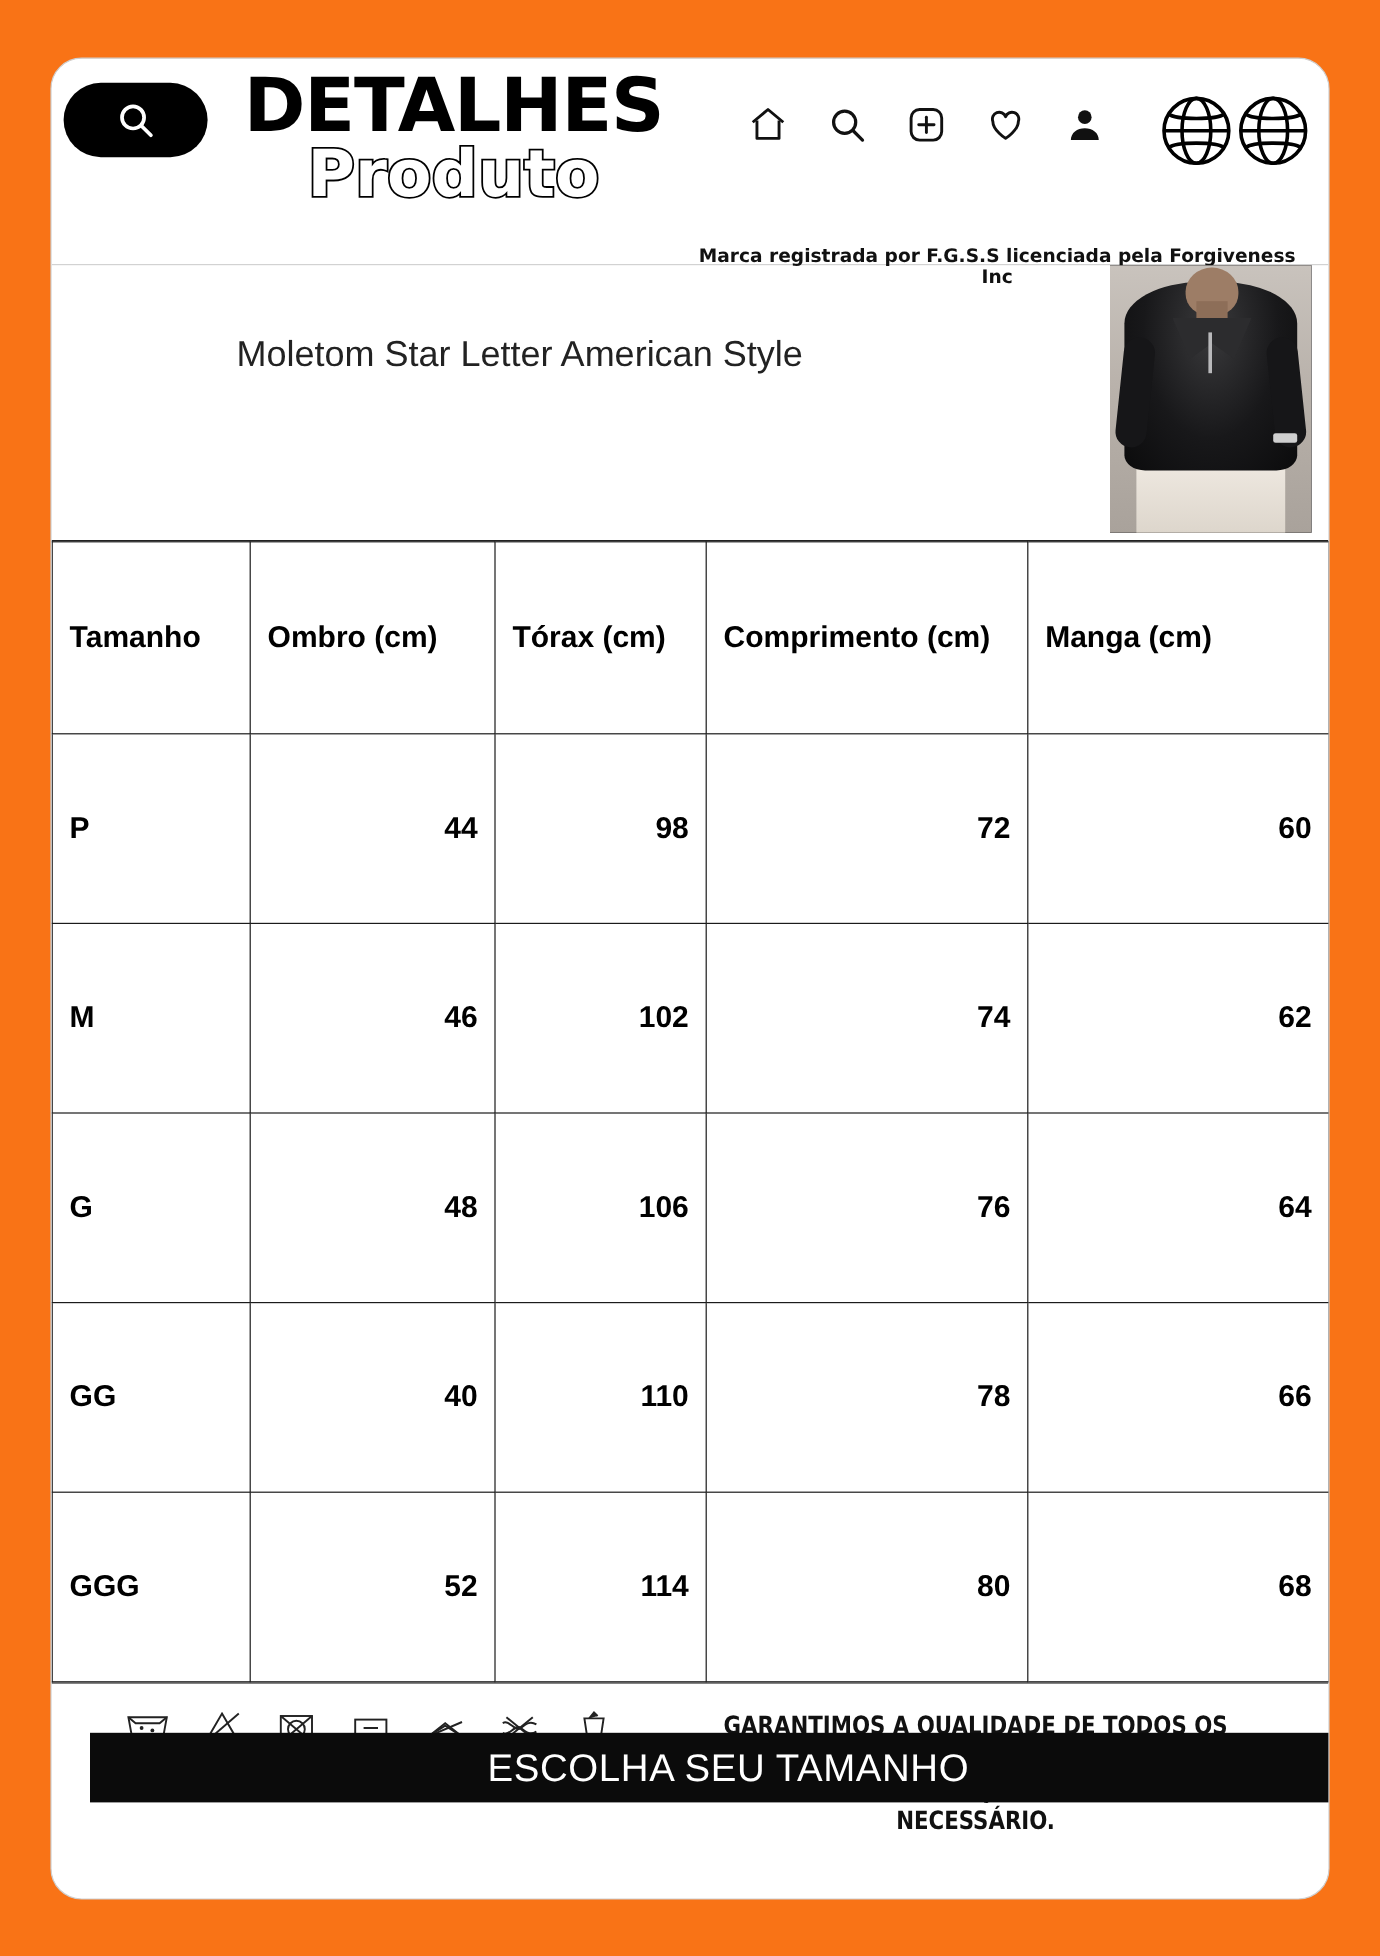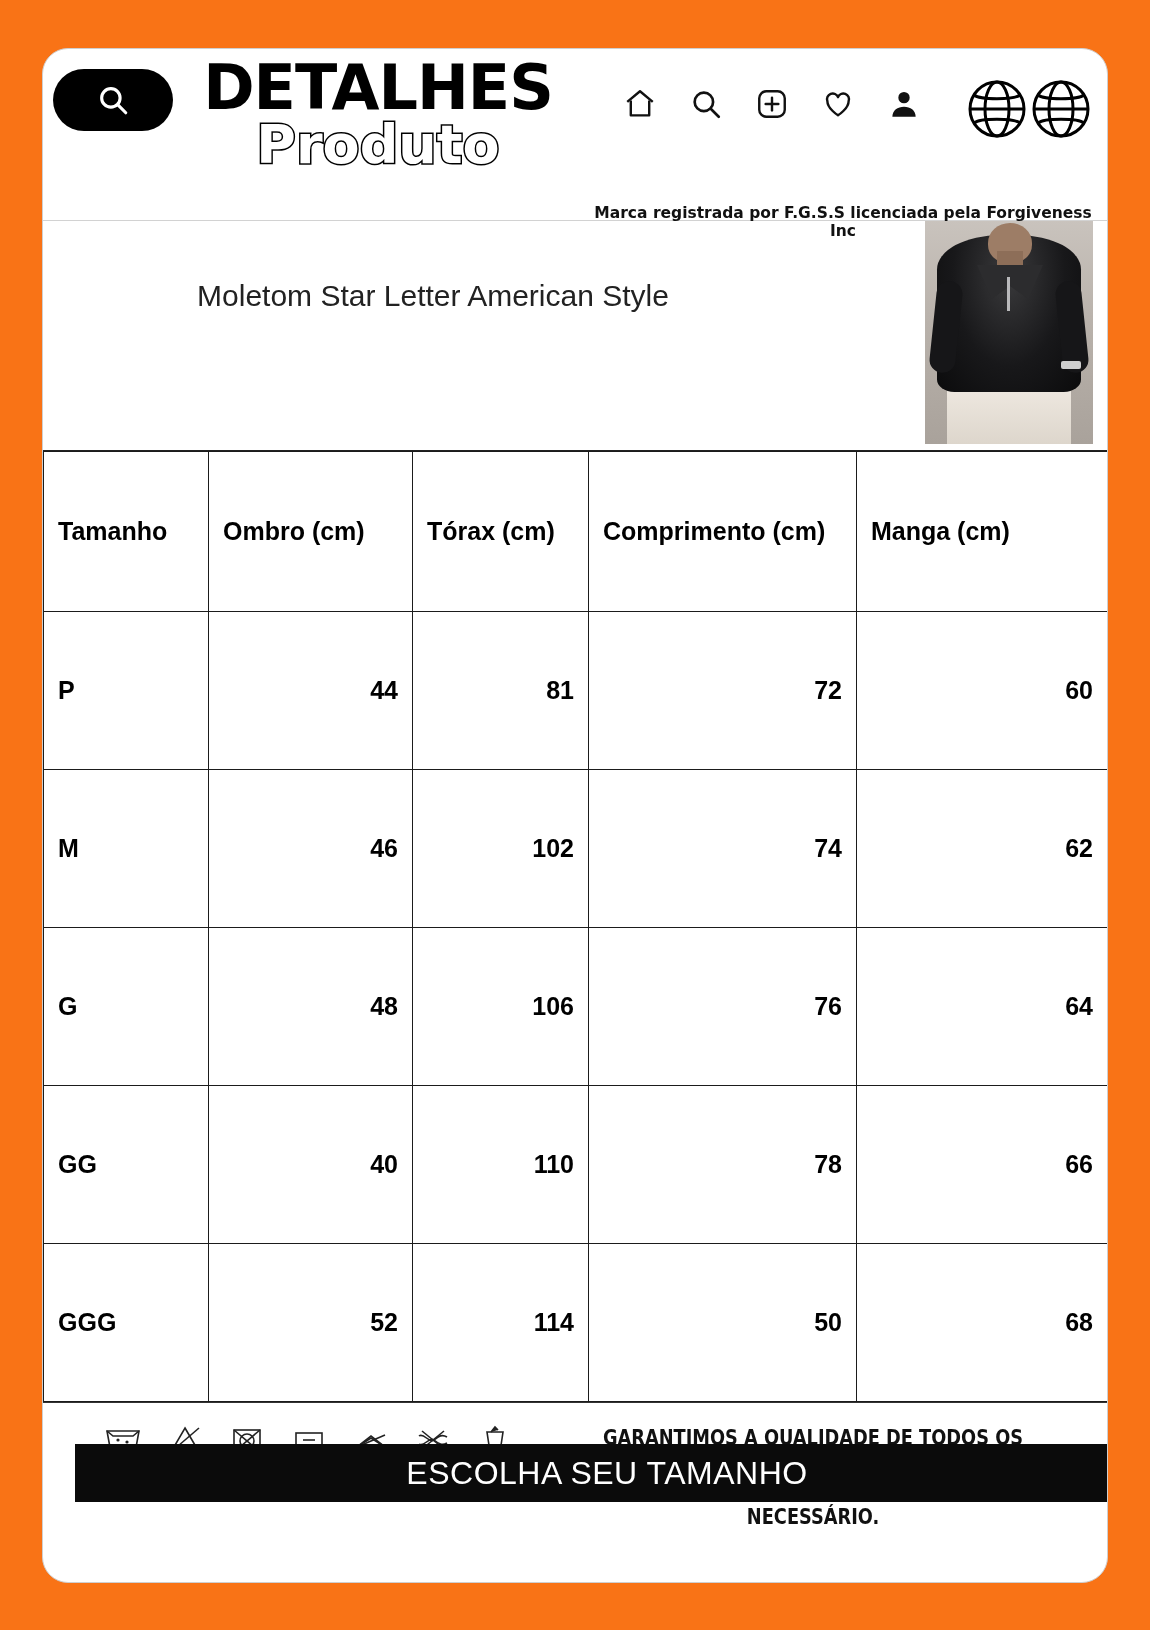--- a/index.html
+++ b/index.html
@@ -101,21 +101,21 @@
     text-align: center;
     font-family: "DejaVu Sans", sans-serif;
     font-style: italic;
     font-weight: 700;
     font-size: 44px;
     color: #a6a6a6;
     letter-spacing: 1px;
   }
   .marca {
     position: absolute;
-    left: 540px;
+    left: 528px;
     top: 155px;
     width: 520px;
     text-align: center;
     font-family: "DejaVu Sans", sans-serif;
     font-weight: 700;
     font-size: 15.5px;
     color: #111;
   }
 
   
@@ -369,21 +369,21 @@
           <th>Ombro (cm)</th>
           <th>Tórax (cm)</th>
           <th>Comprimento (cm)</th>
           <th>Manga (cm)</th>
         </tr>
       </thead>
       <tbody>
         <tr>
           <td class="size-col">P</td>
           <td>44</td>
-          <td>81</td>
+          <td>98</td>
           <td>72</td>
           <td>60</td>
         </tr>
         <tr>
           <td class="size-col">M</td>
           <td>46</td>
           <td>102</td>
           <td>74</td>
           <td>62</td>
         </tr>
@@ -398,21 +398,21 @@
           <td class="size-col">GG</td>
           <td>40</td>
           <td>110</td>
           <td>78</td>
           <td>66</td>
         </tr>
         <tr>
           <td class="size-col">GGG</td>
           <td>52</td>
           <td>114</td>
-          <td>50</td>
+          <td>80</td>
           <td>68</td>
         </tr>
       </tbody>
     </table>
 
     <div class="footer">
       <div class="care-icons">
         <span>
           <svg width="40" height="34" viewBox="0 0 40 34" fill="none" stroke="#222" stroke-width="1.6">
             <path d="M4 8h32l-4 22H8z"></path>

